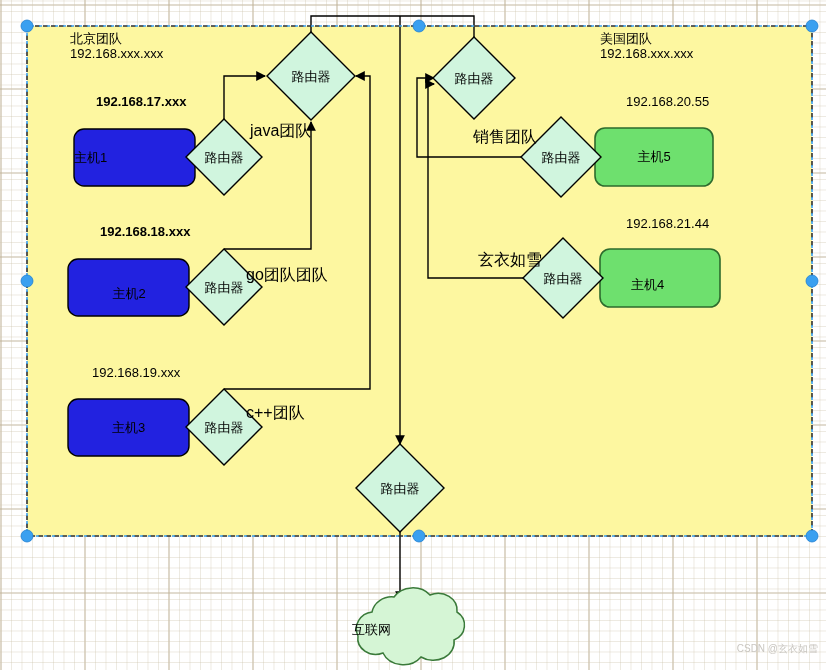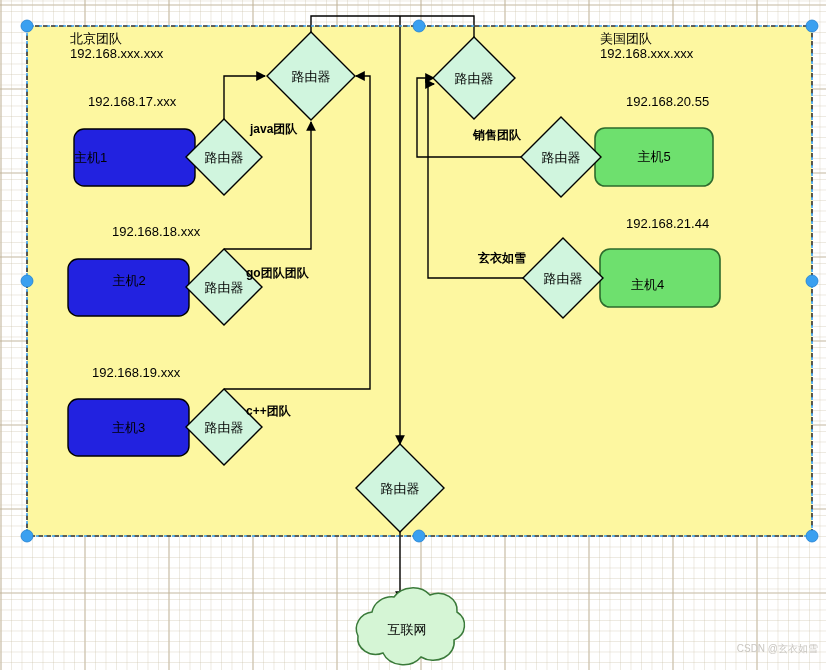--- a/index.html
+++ b/index.html
@@ -40,22 +40,21 @@
     white-space: nowrap;
     pointer-events: none;
   }
   .shape-text {
     font-size: 13px;
   }
   .ip-text {
     font-size: 13px;
   }
   .team-text {
-    font-size: 12px;
-    font-weight: bold;
+    font-size: 16px;
   }
   .zone-title {
     font-size: 13px;
   }
   .watermark {
     position: absolute;
     right: 8px;
     bottom: 14px;
     font-size: 10px;
     color: #c9c6c0;
@@ -140,24 +139,24 @@
     </g>
   </svg>
 
   <div class="node-label zone-title" style="left:70px; top:30px; width:160px;">北京团队</div>
   <div class="node-label zone-title" style="left:70px; top:46px; width:160px;">192.168.xxx.xxx</div>
 
   <div class="node-label zone-title" style="left:600px; top:30px; width:160px;">美国团队</div>
   <div class="node-label zone-title" style="left:600px; top:46px; width:160px;">192.168.xxx.xxx</div>
 
   <div class="node-label shape-text" style="left:74px; top:149px; width:121px; ">主机1</div>
-  <div class="node-label ip-text" style="left:88px; top:94px;">192.168.17.xxx</div>
+  <div class="node-label ip-text" style="left:96px; top:94px;font-weight:bold;">192.168.17.xxx</div>
 
-  <div class="node-label shape-text" style="left:68px; top:272px; width:122px; text-align:center;">主机2</div>
-  <div class="node-label ip-text" style="left:112px; top:224px;">192.168.18.xxx</div>
+  <div class="node-label shape-text" style="left:68px; top:285px; width:122px; text-align:center;">主机2</div>
+  <div class="node-label ip-text" style="left:100px; top:224px;font-weight:bold;">192.168.18.xxx</div>
 
   <div class="node-label shape-text" style="left:68px; top:419px; width:121px; text-align:center;">主机3</div>
   <div class="node-label ip-text" style="left:92px; top:365px;">192.168.19.xxx</div>
 
   <div class="node-label shape-text" style="left:595px; top:148px; width:118px; text-align:center;">主机5</div>
   <div class="node-label ip-text" style="left:626px; top:94px;">192.168.20.55</div>
 
   <div class="node-label shape-text" style="left:600px; top:276px; width:95px; text-align:center;">主机4</div>
   <div class="node-label ip-text" style="left:626px; top:216px;">192.168.21.44</div>
 
@@ -169,17 +168,17 @@
   <div class="node-label shape-text" style="left:521px; top:149px; width:80px; text-align:center;">路由器</div>
   <div class="node-label shape-text" style="left:523px; top:270px; width:80px; text-align:center;">路由器</div>
   <div class="node-label shape-text" style="left:356px; top:480px; width:88px; text-align:center;">路由器</div>
 
   <div class="node-label team-text" style="left:250px; top:121px;">java团队</div>
   <div class="node-label team-text" style="left:246px; top:265px;">go团队团队</div>
   <div class="node-label team-text" style="left:246px; top:403px;">c++团队</div>
   <div class="node-label team-text" style="left:473px; top:127px;">销售团队</div>
   <div class="node-label team-text" style="left:478px; top:250px;">玄衣如雪</div>
 
-  <div class="node-label shape-text" style="left:352px; top:621px; width:110px; text-align:center;">互联网</div>
+  <div class="node-label shape-text" style="left:352px; top:621px; width:110px; ">互联网</div>
 
   <div class="watermark">CSDN @玄衣如雪</div>
 
 </div>
 
 </body></html>

